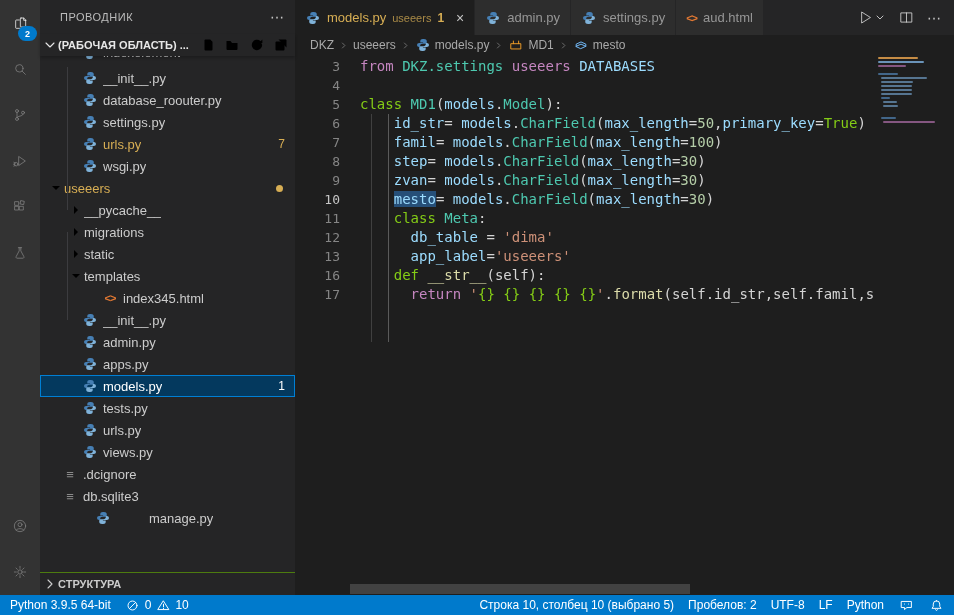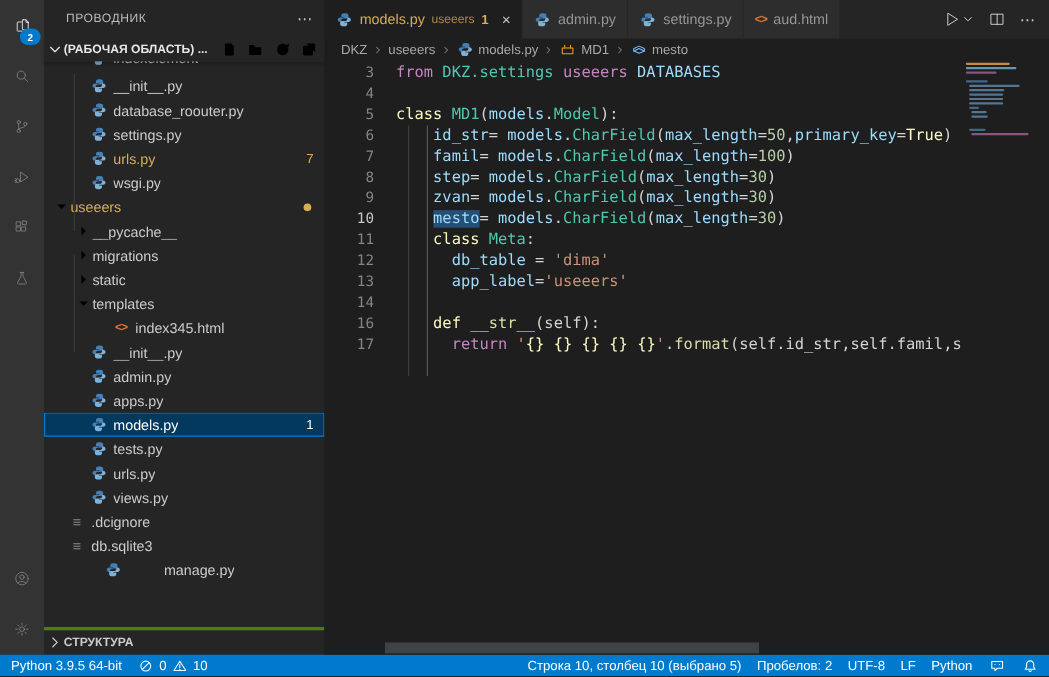--- a/index.html
+++ b/index.html
@@ -38,21 +38,21 @@
   .row .meta{margin-left:auto;margin-right:10px;font-size:12px;}
   .row.gold, .row.gold .label, .row.gold .meta{color:var(--gold,#d7ae54);}
   .row.selected{background:#04395e;box-shadow:inset 0 0 0 1px #007fd4;color:#ffffff;}
   .row.clipped{height:11px;overflow:hidden;}
   .row.clipped .inner{transform:translateY(-9px);display:flex;align-items:center;height:22px;width:100%;}
   .dot{width:7px;height:7px;border-radius:50%;background:var(--gold,#d7ae54);margin-left:auto;margin-right:12px;}
   .py-ic svg{width:14px;height:14px;}
   .html-ic{color:#e37933;font-size:11px;font-weight:bold;letter-spacing:-1px;}
   .cfg-ic{color:#8a8a8a;}
   .outline-header{height:22px;flex:none;display:flex;align-items:center;font-size:11px;font-weight:bold;color:#cccccc;
-                  border-top:3px solid #4d7c0f;padding-left:2px;cursor:pointer;}
+                  border-top:1px solid #4d7c0f;padding-left:2px;cursor:pointer;}
 
   
   .editor{flex:1;display:flex;flex-direction:column;min-width:0;background:#1e1e1e;}
   .tabbar{height:35px;flex:none;background:#252526;display:flex;align-items:stretch;}
   .tab{display:flex;align-items:center;gap:6px;padding:0 10px;background:#2d2d2d;border-right:1px solid #252526;
        font-size:13px;color:#969696;cursor:pointer;white-space:nowrap;}
   .tab.active{background:#1e1e1e;color:var(--gold,#d7ae54);}
   .tab .desc{font-size:11px;opacity:.75;}
   .tab .tbadge{font-weight:bold;font-size:12px;}
   .tab .close{margin-left:6px;color:#c5c5c5;font-size:14px;line-height:1;}
@@ -65,21 +65,21 @@
   .crumb-sep svg{width:11px;height:11px;fill:none;stroke:currentColor;stroke-width:1.4;}
   .crumb .mini-ic svg{width:14px;height:14px;}
 
   .codewrap{flex:1;position:relative;overflow:hidden;background:#1e1e1e;
             font-family:"DejaVu Sans Mono",monospace;font-size:14px;line-height:19px;}
   .codelines{position:absolute;top:2px;left:0;right:80px;}
   .cl{height:19px;display:flex;overflow:hidden;white-space:pre;}
   .ln{width:45px;flex:none;text-align:right;color:#858585;font-size:13px;user-select:none;}
   .ln.cur{color:#c6c6c6;}
   .lc{padding-left:20px;color:#d4d4d4;}
-  .tk-kw{color:#fef9c3;} .tk-ctrl{color:#c586c0;} .tk-type{color:#4ec9b0;} .tk-var{color:#9cdcfe;}
+  .tk-kw{color:#84cc16;} .tk-ctrl{color:#c586c0;} .tk-type{color:#4ec9b0;} .tk-var{color:#9cdcfe;}
   .tk-num{color:#b5cea8;} .tk-str{color:#ce9178;} .tk-fn{color:#dcdcaa;} .tk-pl{color:#d4d4d4;}
   .tk-sel{color:#9cdcfe;background:#264f78;}
   .iguide{position:absolute;width:1px;background:#404040;z-index:1;}
   .minimap{position:absolute;top:2px;right:9px;width:67px;height:120px;cursor:pointer;}
   .mm-bar{position:absolute;height:2px;border-radius:1px;}
   .hscroll{position:absolute;bottom:1px;left:55px;width:340px;height:10px;background:#424242;cursor:pointer;}
 
   
   .statusbar{height:20px;background:var(--accent,#007acc);display:flex;align-items:center;justify-content:space-between;
              color:#ffffff;font-size:12px;padding:0 10px;}
@@ -586,21 +586,20 @@
             <div class="cl"><span class="ln">4</span><span class="lc"></span></div>
             <div class="cl"><span class="ln">5</span><span class="lc"><span class="tk-kw">class </span><span class="tk-type">MD1</span><span class="tk-pl">(</span><span class="tk-var">models</span><span class="tk-pl">.</span><span class="tk-type">Model</span><span class="tk-pl">):</span></span></div>
             <div class="cl"><span class="ln">6</span><span class="lc"><span class="tk-pl">    </span><span class="tk-var">id_str</span><span class="tk-pl">= </span><span class="tk-var">models</span><span class="tk-pl">.</span><span class="tk-type">CharField</span><span class="tk-pl">(</span><span class="tk-var">max_length</span><span class="tk-pl">=</span><span class="tk-num">50</span><span class="tk-pl">,</span><span class="tk-var">primary_key</span><span class="tk-pl">=</span><span class="tk-kw">True</span><span class="tk-pl">)</span></span></div>
             <div class="cl"><span class="ln">7</span><span class="lc"><span class="tk-pl">    </span><span class="tk-var">famil</span><span class="tk-pl">= </span><span class="tk-var">models</span><span class="tk-pl">.</span><span class="tk-type">CharField</span><span class="tk-pl">(</span><span class="tk-var">max_length</span><span class="tk-pl">=</span><span class="tk-num">100</span><span class="tk-pl">)</span></span></div>
             <div class="cl"><span class="ln">8</span><span class="lc"><span class="tk-pl">    </span><span class="tk-var">step</span><span class="tk-pl">= </span><span class="tk-var">models</span><span class="tk-pl">.</span><span class="tk-type">CharField</span><span class="tk-pl">(</span><span class="tk-var">max_length</span><span class="tk-pl">=</span><span class="tk-num">30</span><span class="tk-pl">)</span></span></div>
             <div class="cl"><span class="ln">9</span><span class="lc"><span class="tk-pl">    </span><span class="tk-var">zvan</span><span class="tk-pl">= </span><span class="tk-var">models</span><span class="tk-pl">.</span><span class="tk-type">CharField</span><span class="tk-pl">(</span><span class="tk-var">max_length</span><span class="tk-pl">=</span><span class="tk-num">30</span><span class="tk-pl">)</span></span></div>
             <div class="cl"><span class="ln cur">10</span><span class="lc"><span class="tk-pl">    </span><span class="tk-sel">mesto</span><span class="tk-pl">= </span><span class="tk-var">models</span><span class="tk-pl">.</span><span class="tk-type">CharField</span><span class="tk-pl">(</span><span class="tk-var">max_length</span><span class="tk-pl">=</span><span class="tk-num">30</span><span class="tk-pl">)</span></span></div>
             <div class="cl"><span class="ln">11</span><span class="lc"><span class="tk-pl">    </span><span class="tk-kw">class </span><span class="tk-type">Meta</span><span class="tk-pl">:</span></span></div>
             <div class="cl"><span class="ln">12</span><span class="lc"><span class="tk-pl">      </span><span class="tk-var">db_table</span><span class="tk-pl"> = </span><span class="tk-str">'dima'</span></span></div>
             <div class="cl"><span class="ln">13</span><span class="lc"><span class="tk-pl">      </span><span class="tk-var">app_label</span><span class="tk-pl">=</span><span class="tk-str">'useeers'</span></span></div>
-            <div class="cl"><span class="ln">14</span><span class="lc"></span></div>
             <div class="cl"><span class="ln">16</span><span class="lc"><span class="tk-pl">    </span><span class="tk-kw">def </span><span class="tk-fn">__str__</span><span class="tk-pl">(self):</span></span></div>
             <div class="cl"><span class="ln">17</span><span class="lc"><span class="tk-pl">      </span><span class="tk-ctrl">return </span><span class="tk-str">'</span><span class="tk-kw">{}</span><span class="tk-str"> </span><span class="tk-kw">{}</span><span class="tk-str"> </span><span class="tk-kw">{}</span><span class="tk-str"> </span><span class="tk-kw">{}</span><span class="tk-str"> </span><span class="tk-kw">{}</span><span class="tk-str">'</span><span class="tk-pl">.</span><span class="tk-fn">format</span><span class="tk-pl">(self.id_str,self.famil,self.step,</span></span></div>
           </div>
         <div class="minimap" id="minimap">
             <div class="mm-bar" style="top: 0px; left: 0px; width: 40px; background: rgb(197, 140, 69);"></div>
             <div class="mm-bar" style="top: 4px; left: 0px; width: 46px; background: rgb(106, 147, 184);"></div>
             <div class="mm-bar" style="top: 8px; left: 0px; width: 27.88px; background: rgb(168, 107, 163); opacity: 0.75;"></div>
             <div class="mm-bar" style="top: 16px; left: 0px; width: 19.68px; background: rgb(79, 127, 174); opacity: 0.75;"></div>
             <div class="mm-bar" style="top: 20px; left: 3.2px; width: 45.92px; background: rgb(106, 147, 184); opacity: 0.75;"></div>
             <div class="mm-bar" style="top: 24px; left: 3.2px; width: 31.98px; background: rgb(106, 147, 184); opacity: 0.75;"></div>

